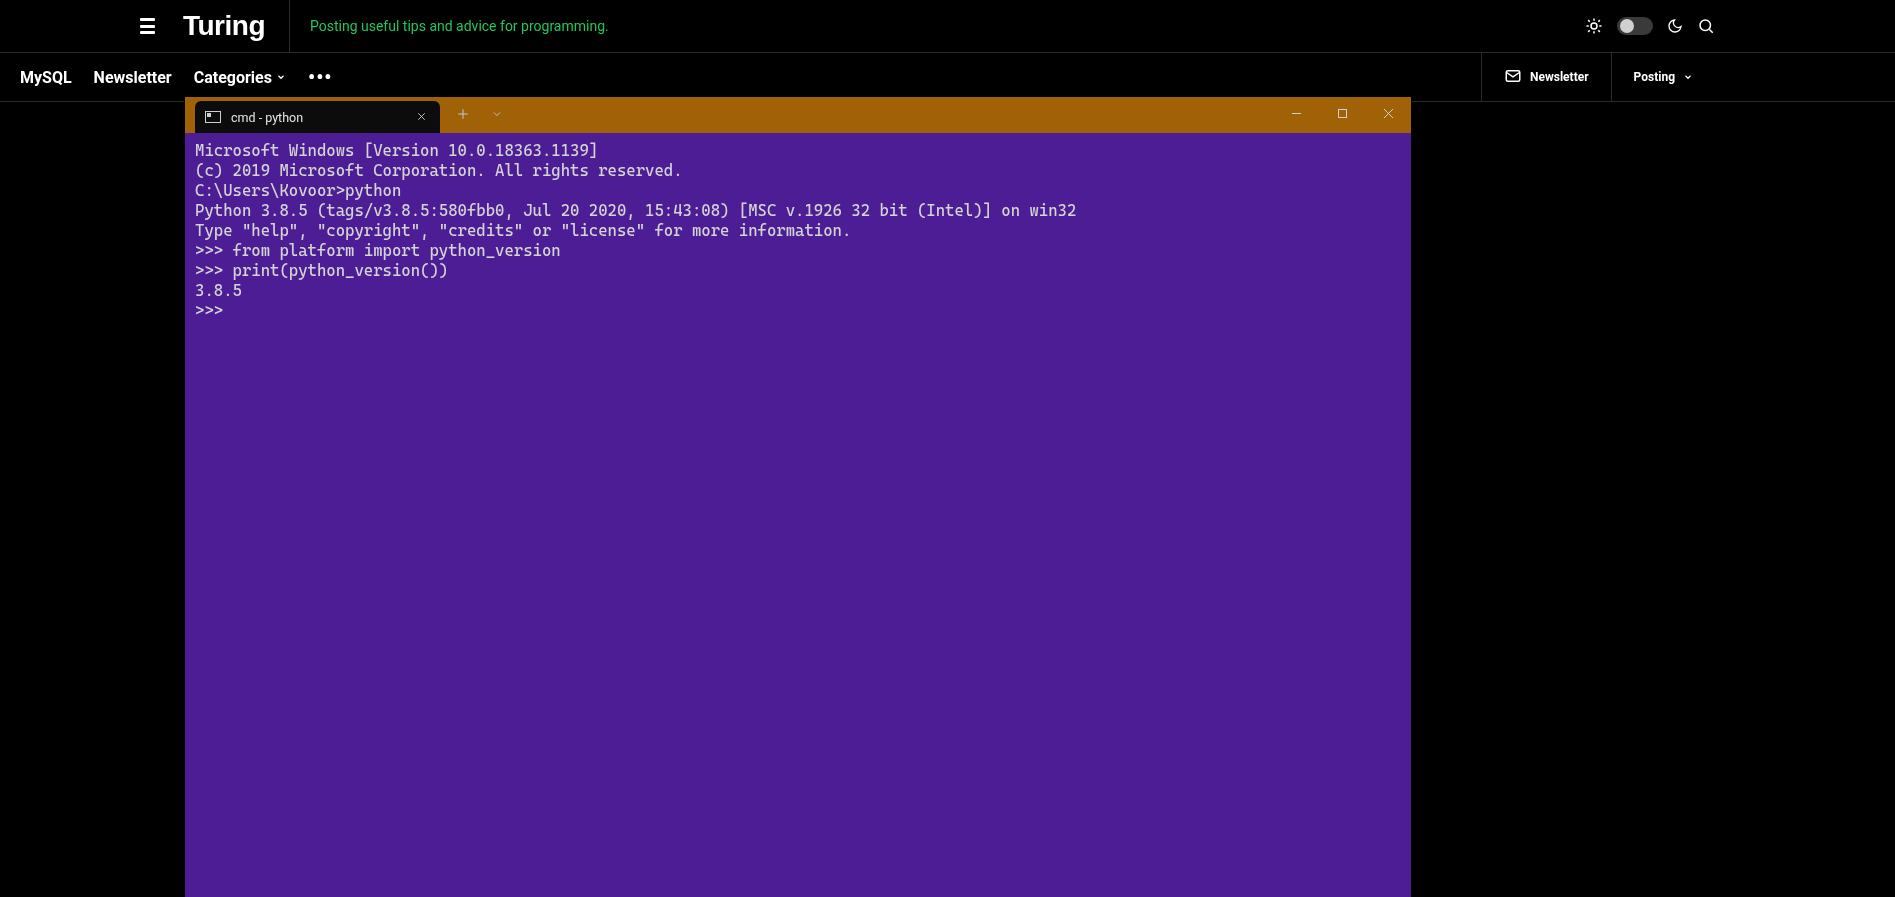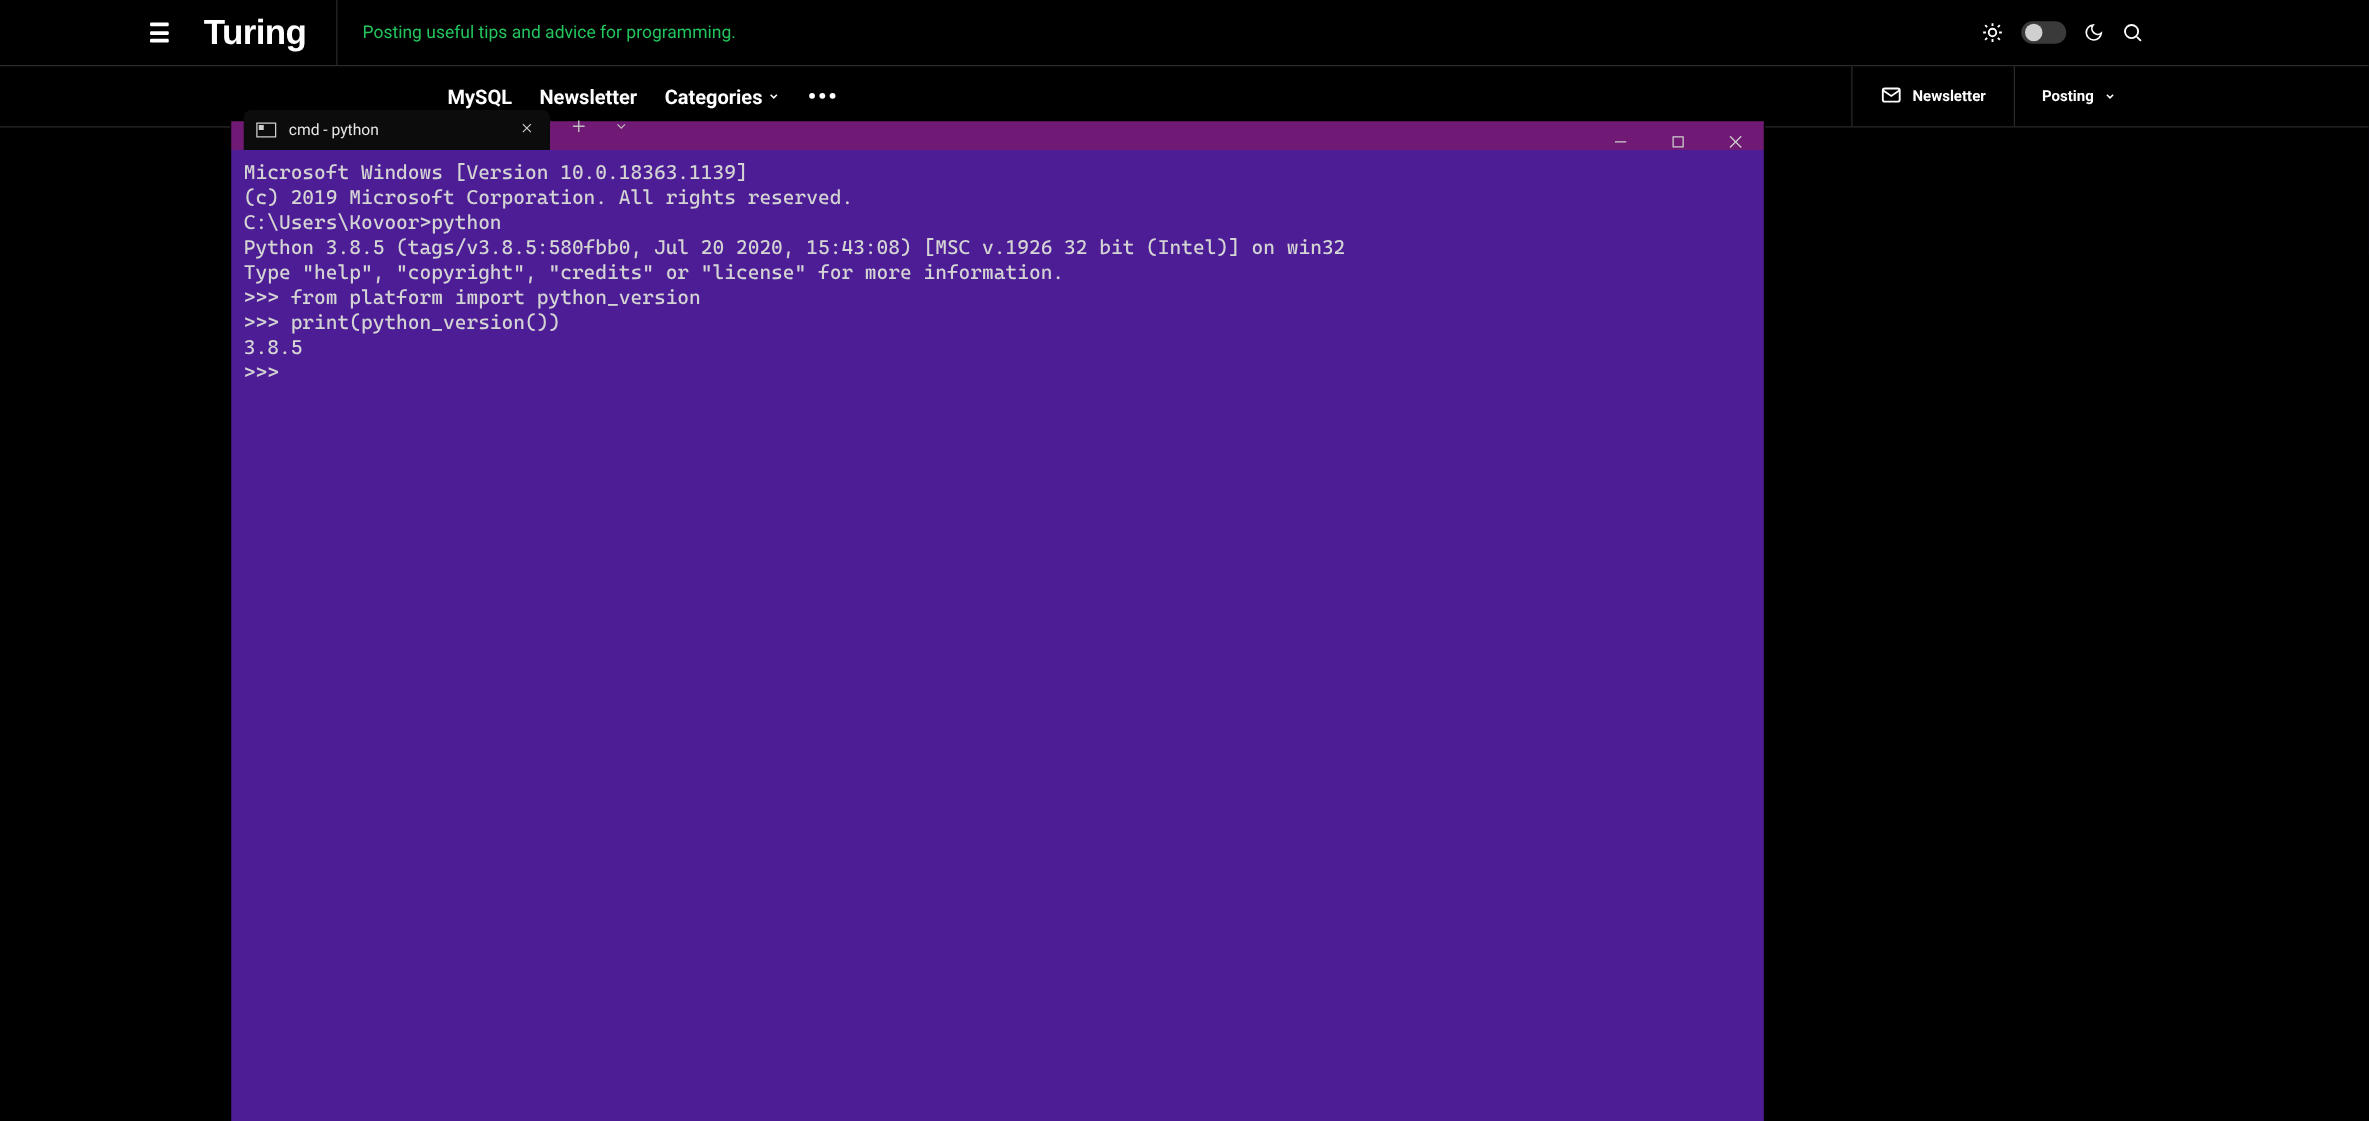--- a/index.html
+++ b/index.html
@@ -5,20 +5,21 @@
   * { box-sizing: border-box; margin: 0; padding: 0; }
   html, body { width: 100%; height: 100%; background: #000; color: #fff; font-family: -apple-system, BlinkMacSystemFont, "Segoe UI", Roboto, Helvetica, Arial, sans-serif; }
   body { min-height: 897px; }
 
   
   .site-header { width: 100%; background: #000; }
   .topbar {
     display: flex; align-items: center;
     height: 52px;
     padding-left: 120px;
+    margin-left: 20px;
   }
   .topbar-left {
     width: 150px; height: 52px;
     display: flex; align-items: center; gap: 28px;
     border-right: 1px solid #2a2a2a;
     padding-right: 24px;
   }
   .hamburger-icon { width: 20px; height: 16px; display:flex; flex-direction:column; justify-content:space-between; cursor:pointer;}
   .hamburger-icon span { display:block; height:3px; background:#fff; border-radius:1px;}
   .logo {
@@ -42,21 +43,20 @@
     position:absolute; top:2px; left:3px;
     width:14px; height:14px; border-radius:50%; background:#d0d0d0;
   }
   .search-btn { cursor:pointer; }
 
   .navbar {
     display:flex; align-items:stretch;
     height: 50px;
     border-top: 1px solid #2a2a2a;
     border-bottom: 1px solid #2a2a2a;
-    padding-left: 338px;
   }
   .nav-left {
     display:flex; align-items:center; gap: 22px;
     padding-left: 20px;
     flex:1;
   }
   .nav-item {
     font-size: 16px; font-weight: 700; color:#fff; cursor:pointer;
     display:flex; align-items:center; gap:4px;
   }
@@ -81,22 +81,22 @@
     position: absolute;
     top: 97px;
     left: 185px;
     width: 1226px;
     bottom: 0;
     background: #0c0c0c;
     display:flex; flex-direction:column;
     box-shadow: 0 0 0 1px #000;
   }
   .term-titlebar {
-    height: 23px;
-    background: #701a75;
+    height: 36px;
+    background: #a16207;
     display:flex; align-items:flex-end;
     padding-left: 10px;
     position:relative;
   }
   .term-tab {
     height: 32px;
     background: #0c0c0c;
     border-top-left-radius: 6px;
     border-top-right-radius: 6px;
     display:flex; align-items:center;

